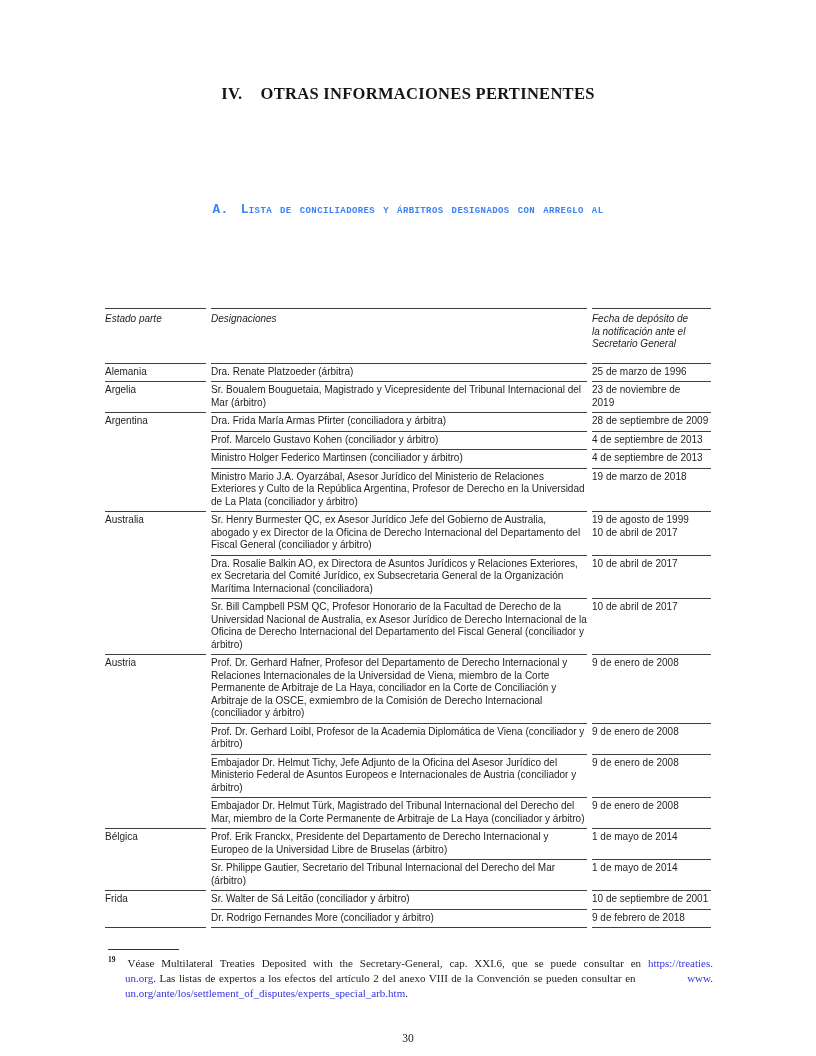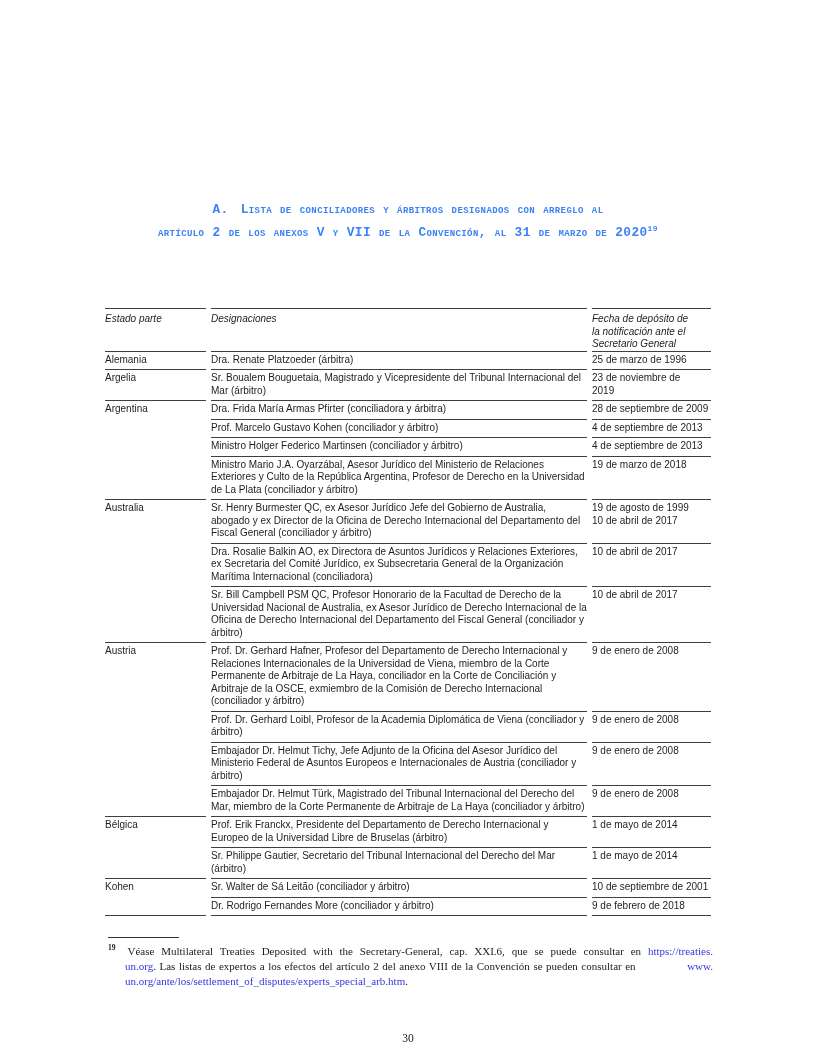--- a/index.html
+++ b/index.html
@@ -57,21 +57,21 @@
     line-height: 12.5px;
     vertical-align: top;
     padding: 2px 0 3px 0;
     border-bottom: 1px solid #3f3f3f;
     color: #1e1e1e;
   }
   table.desig thead td {
     border-top: 1px solid #3f3f3f;
     font-style: italic;
     padding-top: 4px;
-    padding-bottom: 0;
+    padding-bottom: 12px;
   }
   td.c-state { padding-left: 3px; }
   td.c-desig { padding-left: 11px; padding-right: 4px; }
   td.c-date  { vertical-align: bottom; padding-left: 2px; }
   thead td.c-date { vertical-align: top; }
   .date-line { white-space: nowrap; }
 
   
   .footnote { margin-top: 21px; font-family: "Liberation Serif", serif; color: #1b1b1b; }
   .fn-rule {
@@ -99,25 +99,25 @@
     color: #1b1b1b;
     margin-top: 35px;
   }
 </style>
 </head>
 <body>
 
 <div class="page">
 
   <div class="doc-title">
+    <div><span>IV.</span><span class="t-gap"></span><span>OTRAS INFORMACIONES PERTINENTES</span></div>
   </div>
 
   <div class="doc-section">
     <div><span>A.</span><span class="s-gap"></span><span class="smallcaps">Lista de conciliadores y árbitros designados con arreglo al</span></div>
-    <div><span class="smallcaps">artículo 2 de los anexos V y VII de la Convención, al 31 de marzo de 2020</span><sup class="ref">19</sup></div>
   </div>
 
   <div class="content">
 
     <table class="desig">
       <colgroup>
         <col style="width:101px">
         <col style="width:376px">
         <col style="width:119px">
       </colgroup>
@@ -225,21 +225,21 @@
               <div class="date-line">1 de mayo de 2014</div>
             </td>
           </tr>
           <tr>
             <td class="c-desig">Sr. Philippe Gautier, Secretario del Tribunal Internacional del Derecho del Mar (árbitro)</td>
             <td class="c-date">
               <div class="date-line">1 de mayo de 2014</div>
             </td>
           </tr>
           <tr>
-            <td class="c-state" rowspan="2">Kohen</td>
+            <td class="c-state" rowspan="2">Frida</td>
             <td class="c-desig">Sr. Walter de Sá Leitão (conciliador y árbitro)</td>
             <td class="c-date">
               <div class="date-line">10 de septiembre de 2001</div>
             </td>
           </tr>
           <tr>
             <td class="c-desig">Dr. Rodrigo Fernandes More (conciliador y árbitro)</td>
             <td class="c-date">
               <div class="date-line">9 de febrero de 2018</div>
             </td>

